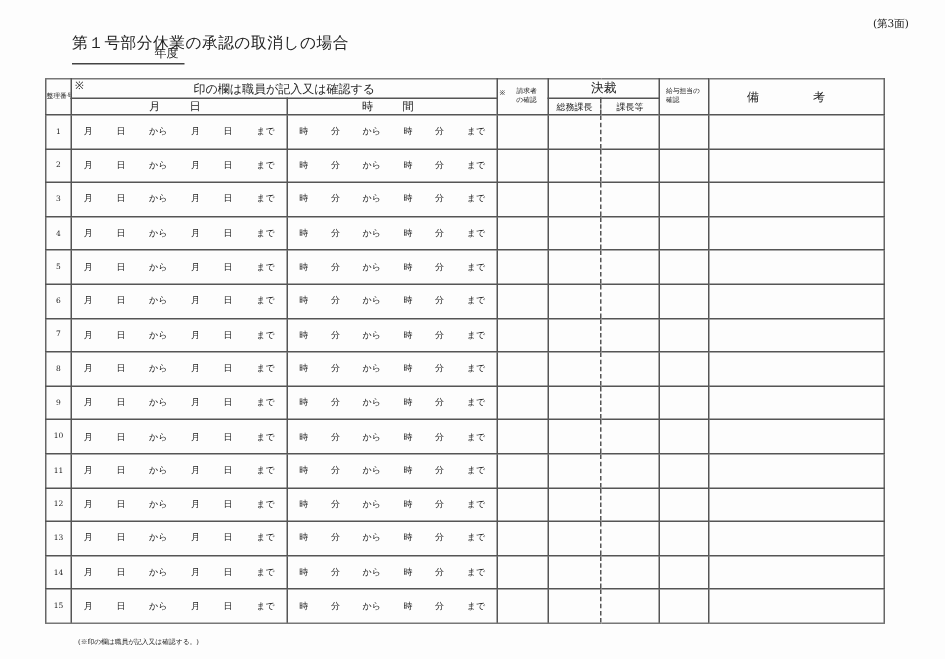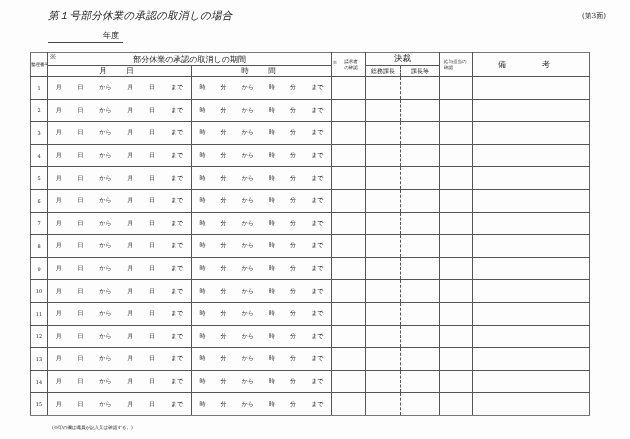--- a/index.html
+++ b/index.html
@@ -1,18 +1,18 @@
 <!DOCTYPE html>
 <html><head>
 <meta charset="utf-8">
 <style>
   html, body { margin:0; padding:0; background:#fdfdfd; }
   body { width:630px; height:439px; position:relative; overflow:hidden;
          font-family:"DejaVu Serif", "Liberation Serif", serif; color:#222; }
-  .title { position:absolute; left:48px; top:9px; font-size:10.5px; letter-spacing:0.3px;font-style:italic; }
+  .title { position:absolute; left:48px; top:22px; font-size:10.5px; letter-spacing:0.3px; }
   .page-no { position:absolute; left:582px; top:11px; font-size:7px; }
   .year { position:absolute; left:103px; top:30px; font-size:8px;font-family:Liberation Serif, serif; }
   .year-line { position:absolute; left:48px; top:42px; width:75px; height:0; border-top:1.5px solid #444; }
   table.grid { position:absolute; left:30px; top:52px; border-collapse:collapse; table-layout:fixed; width:559px; }
   table.grid td { border:1px solid #555; padding:0; font-size:6.5px; text-align:center; vertical-align:middle; overflow:hidden; white-space:nowrap; }
   table.grid tr.h1 td { height:10px; }
   table.grid tr.h2 td { height:10px; }
   table.grid tr.row td { height:21.6px; }
   .outer-left { border-left:1.5px solid #666 !important; }
   .outer-right { border-right:1.5px solid #666 !important; }
@@ -51,21 +51,21 @@
     <col style="width:35px">
     <col style="width:39px">
     <col style="width:33px">
     <col style="width:117px">
   </colgroup>
   <tbody id="tbody">
     <tr class="h1 outer-top">
       <td rowspan="2" class="outer-left hdr-small">整理番号</td>
       <td colspan="2" class="hdr-period">
         <span class="star">※</span>
-        <span>部分休業の承認の取消しの期間</span>
+        <span>印の欄は職員が記入又は確認する</span>
       </td>
       <td rowspan="2" class="req">
         <span class="star2">※</span>
         <span style="display:inline-block;width:18px;white-space:normal;margin-left:5px;">請求者の確認</span>
       </td>
       <td colspan="2" class="hdr-kessai">決裁</td>
       <td rowspan="2" class="hdr-small">
         <span style="display:inline-block;width:24px;white-space:normal;text-align:left;">給与担当の確認</span>
       </td>
       <td rowspan="2" class="outer-right hdr-biko">備　考</td>

